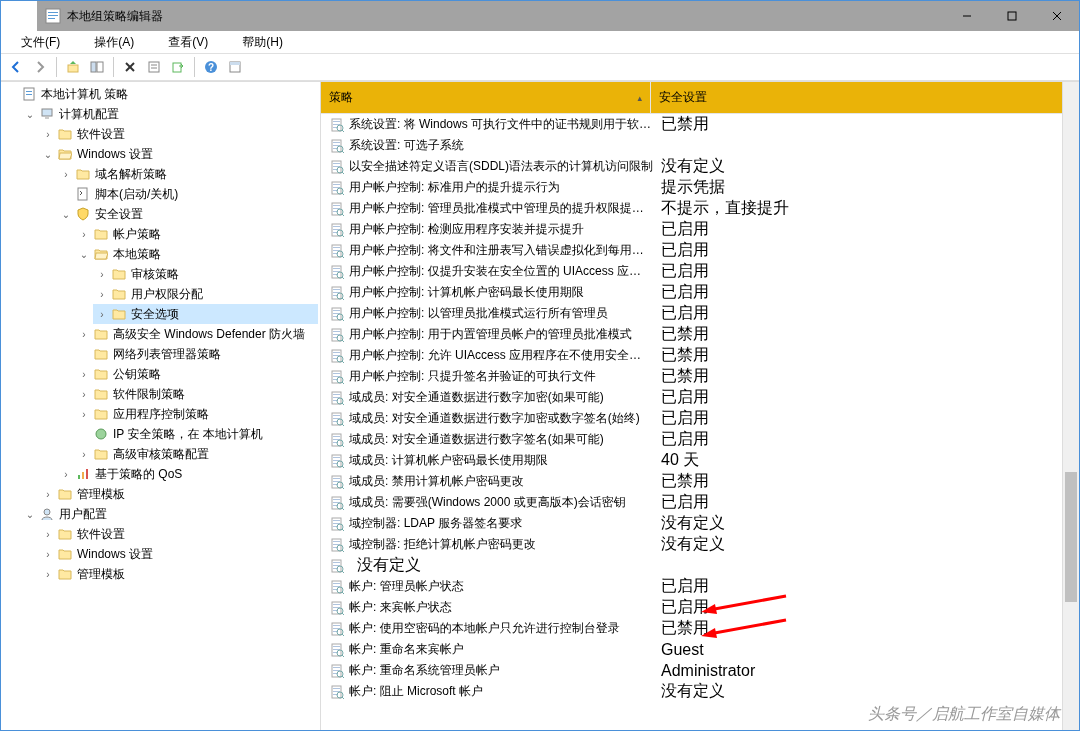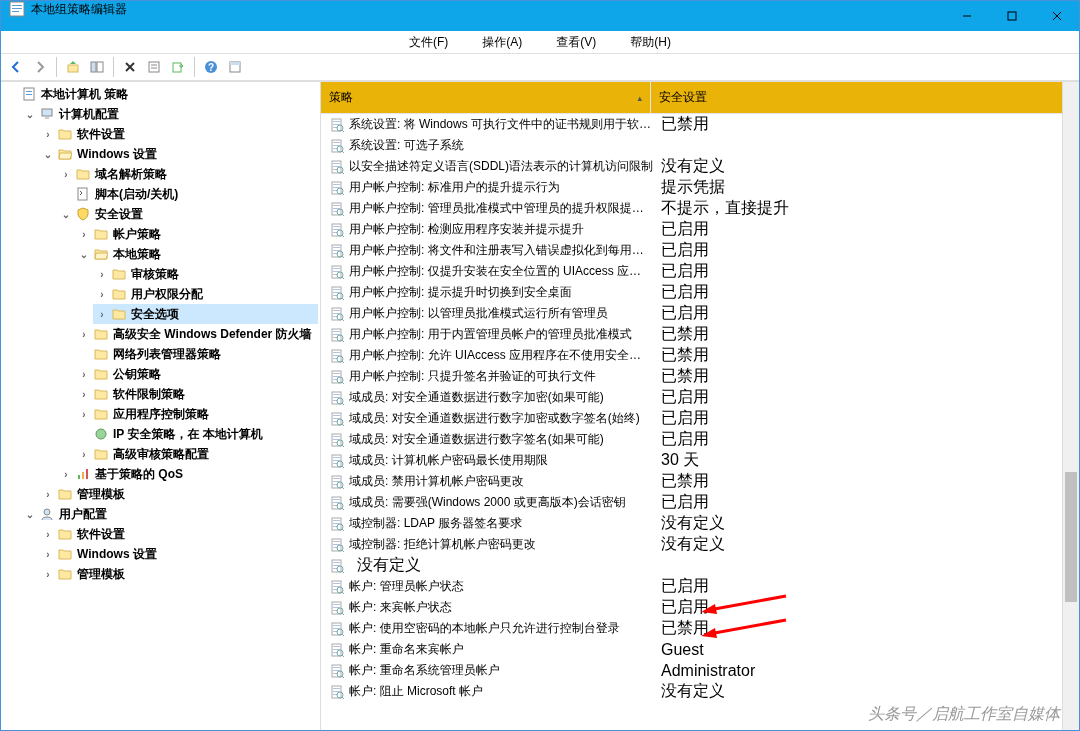--- a/index.html
+++ b/index.html
@@ -1,32 +1,32 @@
 <!DOCTYPE html>
 <html><head>
 <meta charset="utf-8">
 <style>
 * { box-sizing: border-box; margin: 0; padding: 0; }
 body { font-family: "Microsoft YaHei", "Segoe UI", sans-serif; font-size: 12px; background: #fff; color: #000; width: 1080px; height: 731px; overflow: hidden; position: relative; }
 .window { border: 1px solid #4a90d9; height: 731px; display: flex; flex-direction: column; background: #fff; }
-.titlebar { height: 30px; display: flex; align-items: flex-start; padding: 0 0 0 8px; background: #0ea5e9; }
+.titlebar { height: 30px; display: flex; align-items: center; padding: 0 0 0 8px; background: #a3a3a3; margin-left: 36px; }
 .titlebar-icon { width: 16px; height: 16px; margin-right: 6px; }
 .titlebar-title { flex: 1; font-size: 12px; }
 .titlebar-controls { display: flex; }
 .titlebar-btn { width: 45px; height: 30px; display: flex; align-items: center; justify-content: center; cursor: pointer; }
-.menubar { height: 22px; display: flex; align-items: center; padding: 0 3px; gap: 18px; justify-content: center; }
+.menubar { height: 22px; display: flex; align-items: center; padding: 0 12px; gap: 18px; }
 .menu-item { padding: 2px 8px; cursor: pointer; }
 .toolbar { height: 28px; border-top: 1px solid #e0e0e0; border-bottom: 1px solid #e0e0e0; display: flex; align-items: center; padding: 0 4px; gap: 2px; }
 .tool-btn { width: 22px; height: 22px; display: flex; align-items: center; justify-content: center; cursor: pointer; border: 1px solid transparent; }
 .tool-sep { width: 1px; height: 20px; background: #ccc; margin: 0 3px; }
 .content { flex: 1; display: flex; border-top: 1px solid #ddd; overflow: hidden; }
 .tree-panel { width: 320px; border-right: 1px solid #ddd; overflow: auto; padding: 2px; background: #fff; }
 .tree { list-style: none; }
 .tree-node { white-space: nowrap; }
-.tree-row { display: flex; align-items: center; height: 20px; padding: 0 2px; cursor: pointer; font-weight: bold; }
+.tree-row { display: flex; align-items: center; height: 20px; padding: 0 2px; cursor: pointer; }
 .tree-row.selected { background: #cce8ff; }
 .tree-toggle { width: 14px; height: 14px; display: inline-flex; align-items: center; justify-content: center; font-size: 10px; color: #666; cursor: pointer; }
 .tree-icon { width: 16px; height: 16px; margin: 0 4px 0 2px; display: inline-flex; align-items: center; justify-content: center; }
 .tree-label { font-size: 12px; }
 .tree-children { list-style: none; padding-left: 18px; }
 .list-panel { flex: 1; display: flex; flex-direction: column; overflow: hidden; position: relative; }
 .list-header { display: flex; height: 32px; border-bottom: 1px solid #e5e5e5; background: #eab308; }
 .list-header-col { padding: 4px 8px; border-right: 1px solid #e5e5e5; font-size: 12px; display: flex; align-items: center; cursor: pointer; }
 .col-policy { width: 330px; }
 .col-setting { flex: 1; }
@@ -577,21 +577,21 @@
             <span class="row-icon">
               <svg class="svg-policy" viewBox="0 0 14 14">
                 <rect x="2" y="1" width="9" height="12" fill="#fff" stroke="#aaa"></rect>
                 <rect x="3" y="3" width="7" height="1" fill="#b0c4de"></rect>
                 <rect x="3" y="6" width="7" height="1" fill="#b0c4de"></rect>
                 <rect x="3" y="9" width="5" height="1" fill="#b0c4de"></rect>
                 <circle cx="10" cy="10" r="3" fill="none" stroke="#7aa" stroke-width="1"></circle>
                 <line x1="12" y1="12" x2="14" y2="14" stroke="#7aa"></line>
               </svg>
             </span>
-            <span class="row-policy">用户帐户控制: 提示提升时切换到安全桌面</span>
+            <span class="row-policy">用户帐户控制: 计算机帐户密码最长使用期限</span>
             <span class="row-setting">已启用</span>
           </div>
           <div class="list-row">
             <span class="row-icon">
               <svg class="svg-policy" viewBox="0 0 14 14">
                 <rect x="2" y="1" width="9" height="12" fill="#fff" stroke="#aaa"></rect>
                 <rect x="3" y="3" width="7" height="1" fill="#b0c4de"></rect>
                 <rect x="3" y="6" width="7" height="1" fill="#b0c4de"></rect>
                 <rect x="3" y="9" width="5" height="1" fill="#b0c4de"></rect>
                 <circle cx="10" cy="10" r="3" fill="none" stroke="#7aa" stroke-width="1"></circle>
@@ -690,21 +690,21 @@
               <svg class="svg-policy" viewBox="0 0 14 14">
                 <rect x="2" y="1" width="9" height="12" fill="#fff" stroke="#aaa"></rect>
                 <rect x="3" y="3" width="7" height="1" fill="#b0c4de"></rect>
                 <rect x="3" y="6" width="7" height="1" fill="#b0c4de"></rect>
                 <rect x="3" y="9" width="5" height="1" fill="#b0c4de"></rect>
                 <circle cx="10" cy="10" r="3" fill="none" stroke="#7aa" stroke-width="1"></circle>
                 <line x1="12" y1="12" x2="14" y2="14" stroke="#7aa"></line>
               </svg>
             </span>
             <span class="row-policy">域成员: 计算机帐户密码最长使用期限</span>
-            <span class="row-setting">30 天</span>
+            <span class="row-setting">40 天</span>
           </div>
           <div class="list-row">
             <span class="row-icon">
               <svg class="svg-policy" viewBox="0 0 14 14">
                 <rect x="2" y="1" width="9" height="12" fill="#fff" stroke="#aaa"></rect>
                 <rect x="3" y="3" width="7" height="1" fill="#b0c4de"></rect>
                 <rect x="3" y="6" width="7" height="1" fill="#b0c4de"></rect>
                 <rect x="3" y="9" width="5" height="1" fill="#b0c4de"></rect>
                 <circle cx="10" cy="10" r="3" fill="none" stroke="#7aa" stroke-width="1"></circle>
                 <line x1="12" y1="12" x2="14" y2="14" stroke="#7aa"></line>

